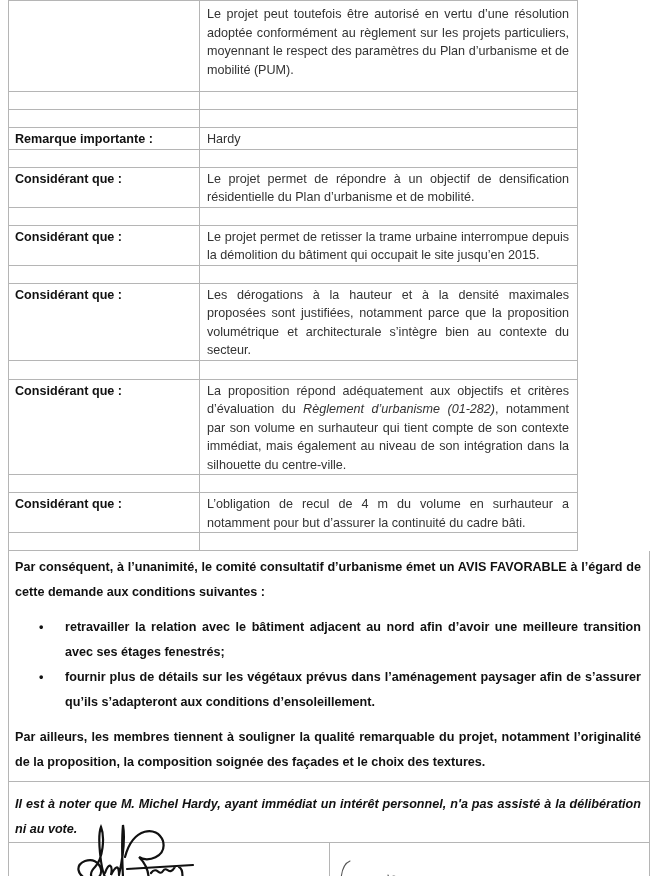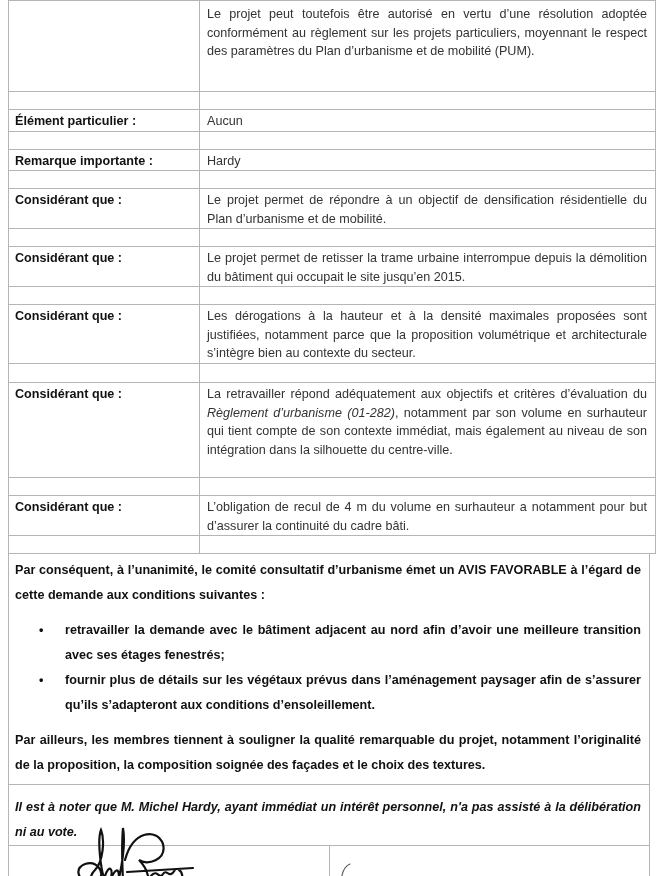--- a/index.html
+++ b/index.html
@@ -1,19 +1,19 @@
 <!DOCTYPE html>
 <html><head>
 <meta charset="utf-8">
 <style>
   html, body { margin: 0; padding: 0; background: #ffffff; }
   body { width: 657px; height: 876px; position: relative; overflow: hidden;
          font-family: "Liberation Sans", sans-serif; color: #222; }
   .doc { position: absolute; left: 8px; top: 0; width: 642px; }
-  table.grid { border-collapse: collapse; width: 648px; table-layout: fixed; }
+  table.grid { border-collapse: collapse; width: 570px; table-layout: fixed; }
   table.grid td { border: 1px solid #b5b5b5; vertical-align: top; padding: 0; }
   td.lbl { width: 178px; font-weight: bold; font-size: 12.6px; padding: 2px 6px 0 6px !important; color: #111; }
   td.val { font-size: 12.6px; padding: 2px 8px 0 7px !important; line-height: 18.5px; text-align: justify; color: #333; }
   tr.spacer td { height: 17px; }
   tr.row td { line-height: 18.5px; }
   .top-row td.val { padding-top: 4px !important; }
   .full { font-size: 12.6px; font-weight: bold; color: #111; line-height: 25px; text-align: justify; }
   .block { border-left: 1px solid #b5b5b5; border-right: 1px solid #b5b5b5; }
   .block-top { border-top: 1px solid #b5b5b5; }
   .p-avis { padding: 4px 8px 0 6px; }
@@ -37,24 +37,20 @@
   <table class="grid">
     <tbody>
         <tr class="row top-row">
       <td class="lbl"></td>
       <td class="val" style="height:86px">Le projet peut toutefois être autorisé en vertu d’une résolution adoptée conformément au règlement sur les projets particuliers, moyennant le respect des paramètres du Plan d’urbanisme et de mobilité (PUM).</td>
     </tr>
     <tr class="spacer">
           <td></td>
           <td></td>
         </tr>
-    <tr class="row">
-      <td class="lbl" style="height:18px">Élément particulier :</td>
-      <td class="val">Aucun</td>
-    </tr>
     <tr class="spacer">
           <td></td>
           <td></td>
         </tr>
     <tr class="row">
       <td class="lbl" style="height:18px">Remarque importante :</td>
       <td class="val">Hardy</td>
     </tr>
     <tr class="spacer">
           <td></td>
@@ -79,41 +75,41 @@
     <tr class="row">
       <td class="lbl">Considérant que :</td>
       <td class="val" style="height:56px">Les dérogations à la hauteur et à la densité maximales proposées sont justifiées, notamment parce que la proposition volumétrique et architecturale s’intègre bien au contexte du secteur.</td>
     </tr>
     <tr class="spacer">
           <td style="height:18px"></td>
           <td></td>
         </tr>
     <tr class="row">
       <td class="lbl">Considérant que :</td>
-      <td class="val" style="height:92px"><span>La retravailler répond adéquatement aux objectifs et critères d’évaluation du </span><em class="ref">Règlement d’urbanisme (01-282)</em><span>, notamment par son volume en surhauteur qui tient compte de son contexte immédiat, mais également au niveau de son intégration dans la silhouette du centre-ville.</span></td>
+      <td class="val" style="height:92px"><span>La proposition répond adéquatement aux objectifs et critères d’évaluation du </span><em class="ref">Règlement d’urbanisme (01-282)</em><span>, notamment par son volume en surhauteur qui tient compte de son contexte immédiat, mais également au niveau de son intégration dans la silhouette du centre-ville.</span></td>
     </tr>
     <tr class="spacer">
           <td></td>
           <td></td>
         </tr>
     <tr class="row">
       <td class="lbl">Considérant que :</td>
       <td class="val" style="height:37px">L’obligation de recul de 4 m du volume en surhauteur a notamment pour but d’assurer la continuité du cadre bâti.</td>
     </tr>
     <tr class="spacer">
           <td></td>
           <td></td>
         </tr>
   </tbody>
     </table>
 
   <div class="block full">
     <div class="p-avis">Par conséquent, à l’unanimité, le comité consultatif d’urbanisme émet un AVIS FAVORABLE à l’égard de cette demande aux conditions suivantes :</div>
     <ul class="conds">
-      <li><span class="bullet">•</span><span>retravailler la demande avec le bâtiment adjacent au nord afin d’avoir une meilleure transition avec ses étages fenestrés;</span></li>
+      <li><span class="bullet">•</span><span>retravailler la relation avec le bâtiment adjacent au nord afin d’avoir une meilleure transition avec ses étages fenestrés;</span></li>
       <li><span class="bullet">•</span><span>fournir plus de détails sur les végétaux prévus dans l’aménagement paysager afin de s’assurer qu’ils s’adapteront aux conditions d’ensoleillement.</span></li>
     </ul>
     <div class="p-ailleurs">Par ailleurs, les membres tiennent à souligner la qualité remarquable du projet, notamment l’originalité de la proposition, la composition soignée des façades et le choix des textures.</div>
   </div>
   <div class="block block-top full">
     <div class="p-note">Il est à noter que M. Michel Hardy, ayant immédiat un intérêt personnel, n'a pas assisté à la délibération ni au vote.</div>
   </div>
 
   <table class="sig-table">
     <tbody>

